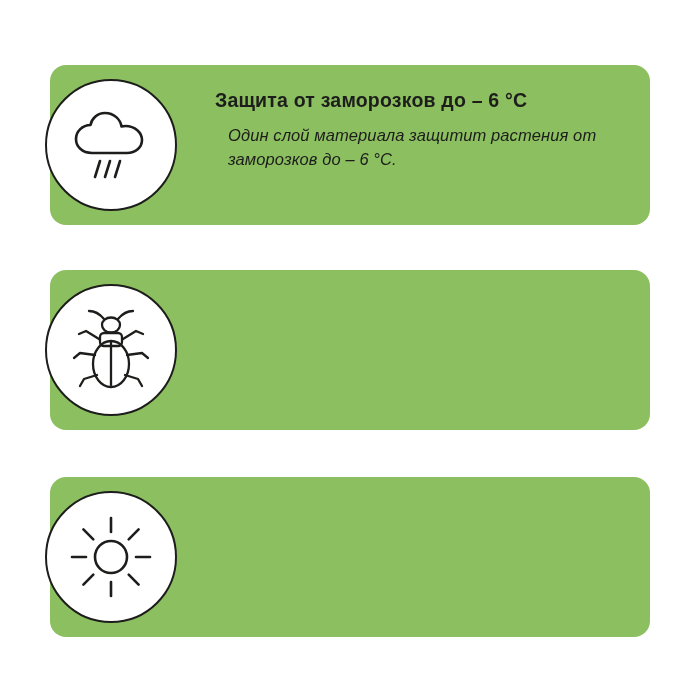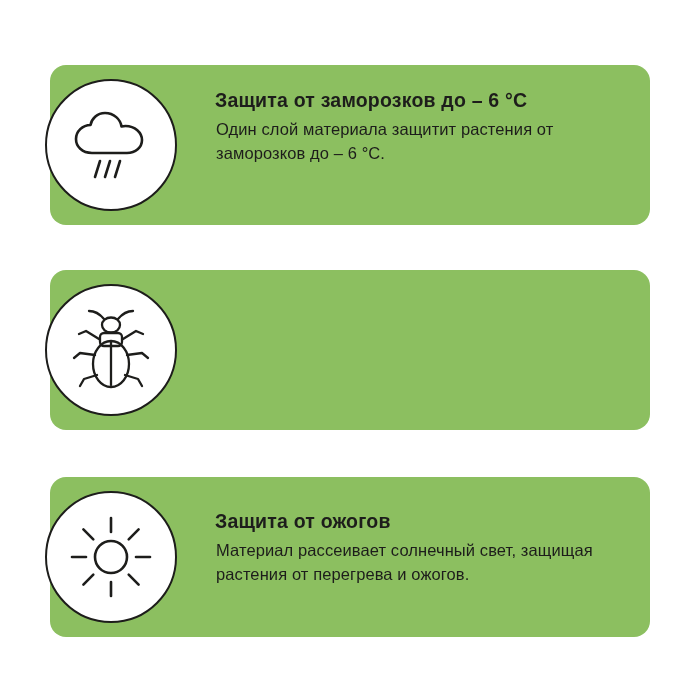--- a/index.html
+++ b/index.html
@@ -62,22 +62,23 @@
     color: #1d1d1b;
     letter-spacing: 0.2px;
     margin: 0 0 7px 0;
     line-height: 1.15;
     white-space: nowrap;
   }
   .card-desc {
     font-size: 16.5px;
     color: #1d1d1b;
     line-height: 1.42;
-    margin: 1px;
+    margin: 13px;
     letter-spacing: 0.1px;
+    font-style: italic;
   }
   
   .card-2 .card-text { top: 26px; }
   .card-3 .card-text { top: 33px; }
 </style>
 </head>
 <body>
 
 <div class="board">
 
@@ -128,19 +129,15 @@
         <line x1="43" y1="4" x2="43" y2="18" stroke="#1d1d1b" stroke-width="2.6" stroke-linecap="round"></line>
         <line x1="43" y1="68" x2="43" y2="82" stroke="#1d1d1b" stroke-width="2.6" stroke-linecap="round"></line>
         <line x1="4" y1="43" x2="18" y2="43" stroke="#1d1d1b" stroke-width="2.6" stroke-linecap="round"></line>
         <line x1="68" y1="43" x2="82" y2="43" stroke="#1d1d1b" stroke-width="2.6" stroke-linecap="round"></line>
         <line x1="15.4" y1="15.4" x2="25.3" y2="25.3" stroke="#1d1d1b" stroke-width="2.6" stroke-linecap="round"></line>
         <line x1="60.7" y1="60.7" x2="70.6" y2="70.6" stroke="#1d1d1b" stroke-width="2.6" stroke-linecap="round"></line>
         <line x1="15.4" y1="70.6" x2="25.3" y2="60.7" stroke="#1d1d1b" stroke-width="2.6" stroke-linecap="round"></line>
         <line x1="60.7" y1="25.3" x2="70.6" y2="15.4" stroke="#1d1d1b" stroke-width="2.6" stroke-linecap="round"></line>
       </svg>
     </div>
-    <div class="card-text">
-      <p class="card-title">Защита от ожогов</p>
-      <p class="card-desc">Материал рассеивает солнечный свет, защищая растения от перегрева и ожогов.</p>
-    </div>
   </div>
 
 </div>
 
 </body></html>

